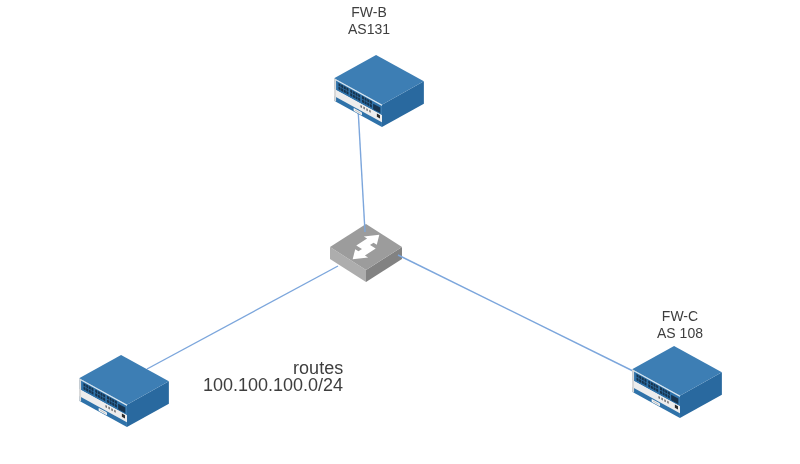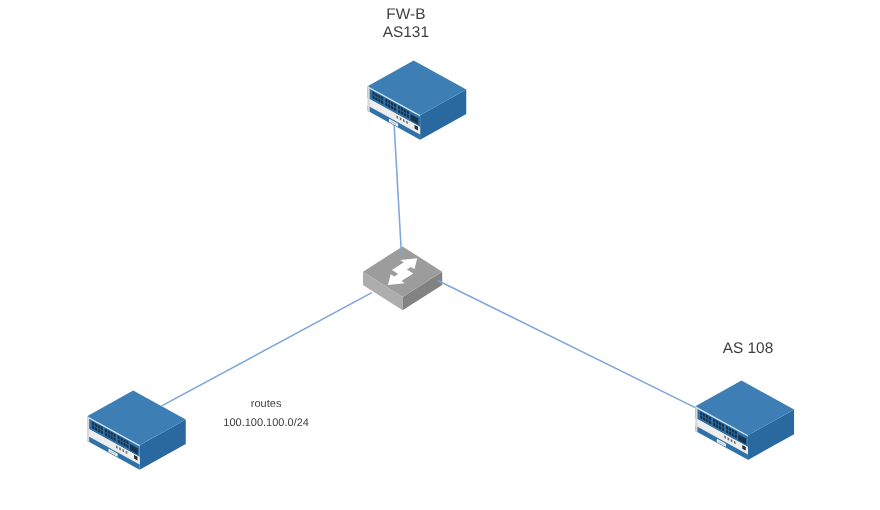--- a/index.html
+++ b/index.html
@@ -16,22 +16,22 @@
   .node-label {
     position: absolute;
     text-align: center;
     font-size: 14px;
     line-height: 17px;
     color: #3e3e3e;
     white-space: nowrap;
   }
   .annotation {
     position: absolute;
-    text-align: center;
-    font-size: 10px;
+    text-align: right;
+    font-size: 18px;
     line-height: 16.5px;
     color: #3e3e3e;
     white-space: nowrap;
   }
   .device { position: absolute; }
   svg { display: block; }
 </style>
 </head>
 <body>
 
@@ -136,20 +136,21 @@
 
   <div class="node-label" style="left:319px; top:4px; width:100px;">
     <div>FW-B</div>
     <div>AS131</div>
   </div>
 
   <div class="node-label" style="left:64px; top:311px; width:100px;">
   </div>
 
   <div class="node-label" style="left:630px; top:308px; width:100px;">
+    <div>FW-C</div>
     <div>AS 108</div>
   </div>
 
   <div class="annotation" style="left:203px; top:360px;">
     <div>routes</div>
     <div>100.100.100.0/24</div>
   </div>
 
 
 </div>

